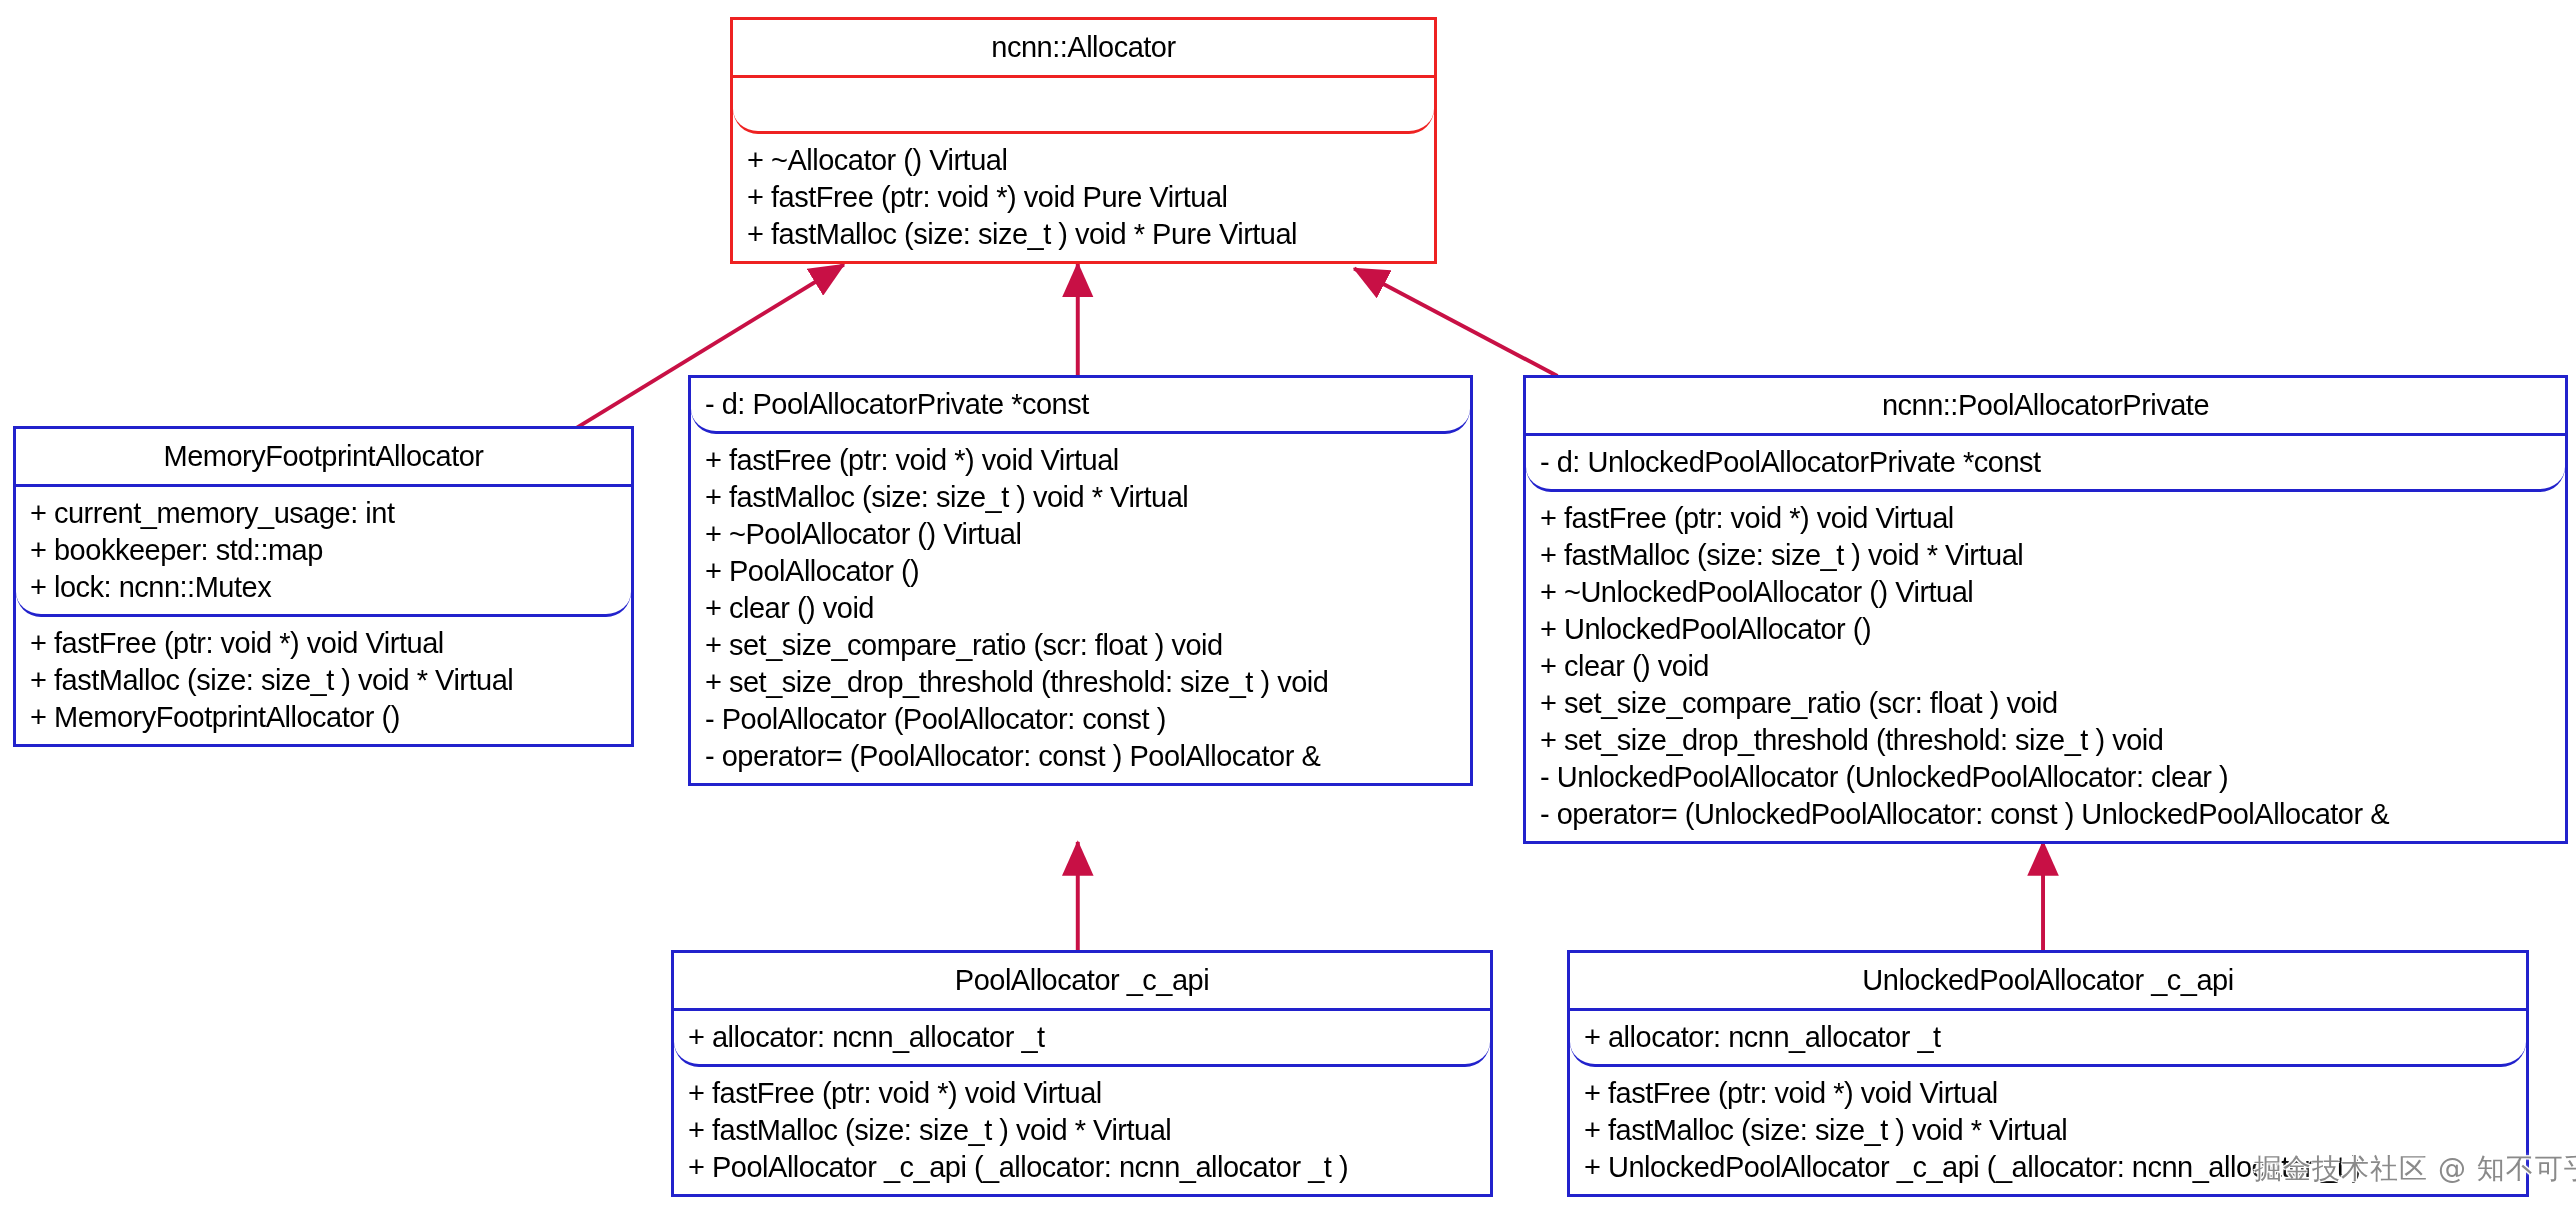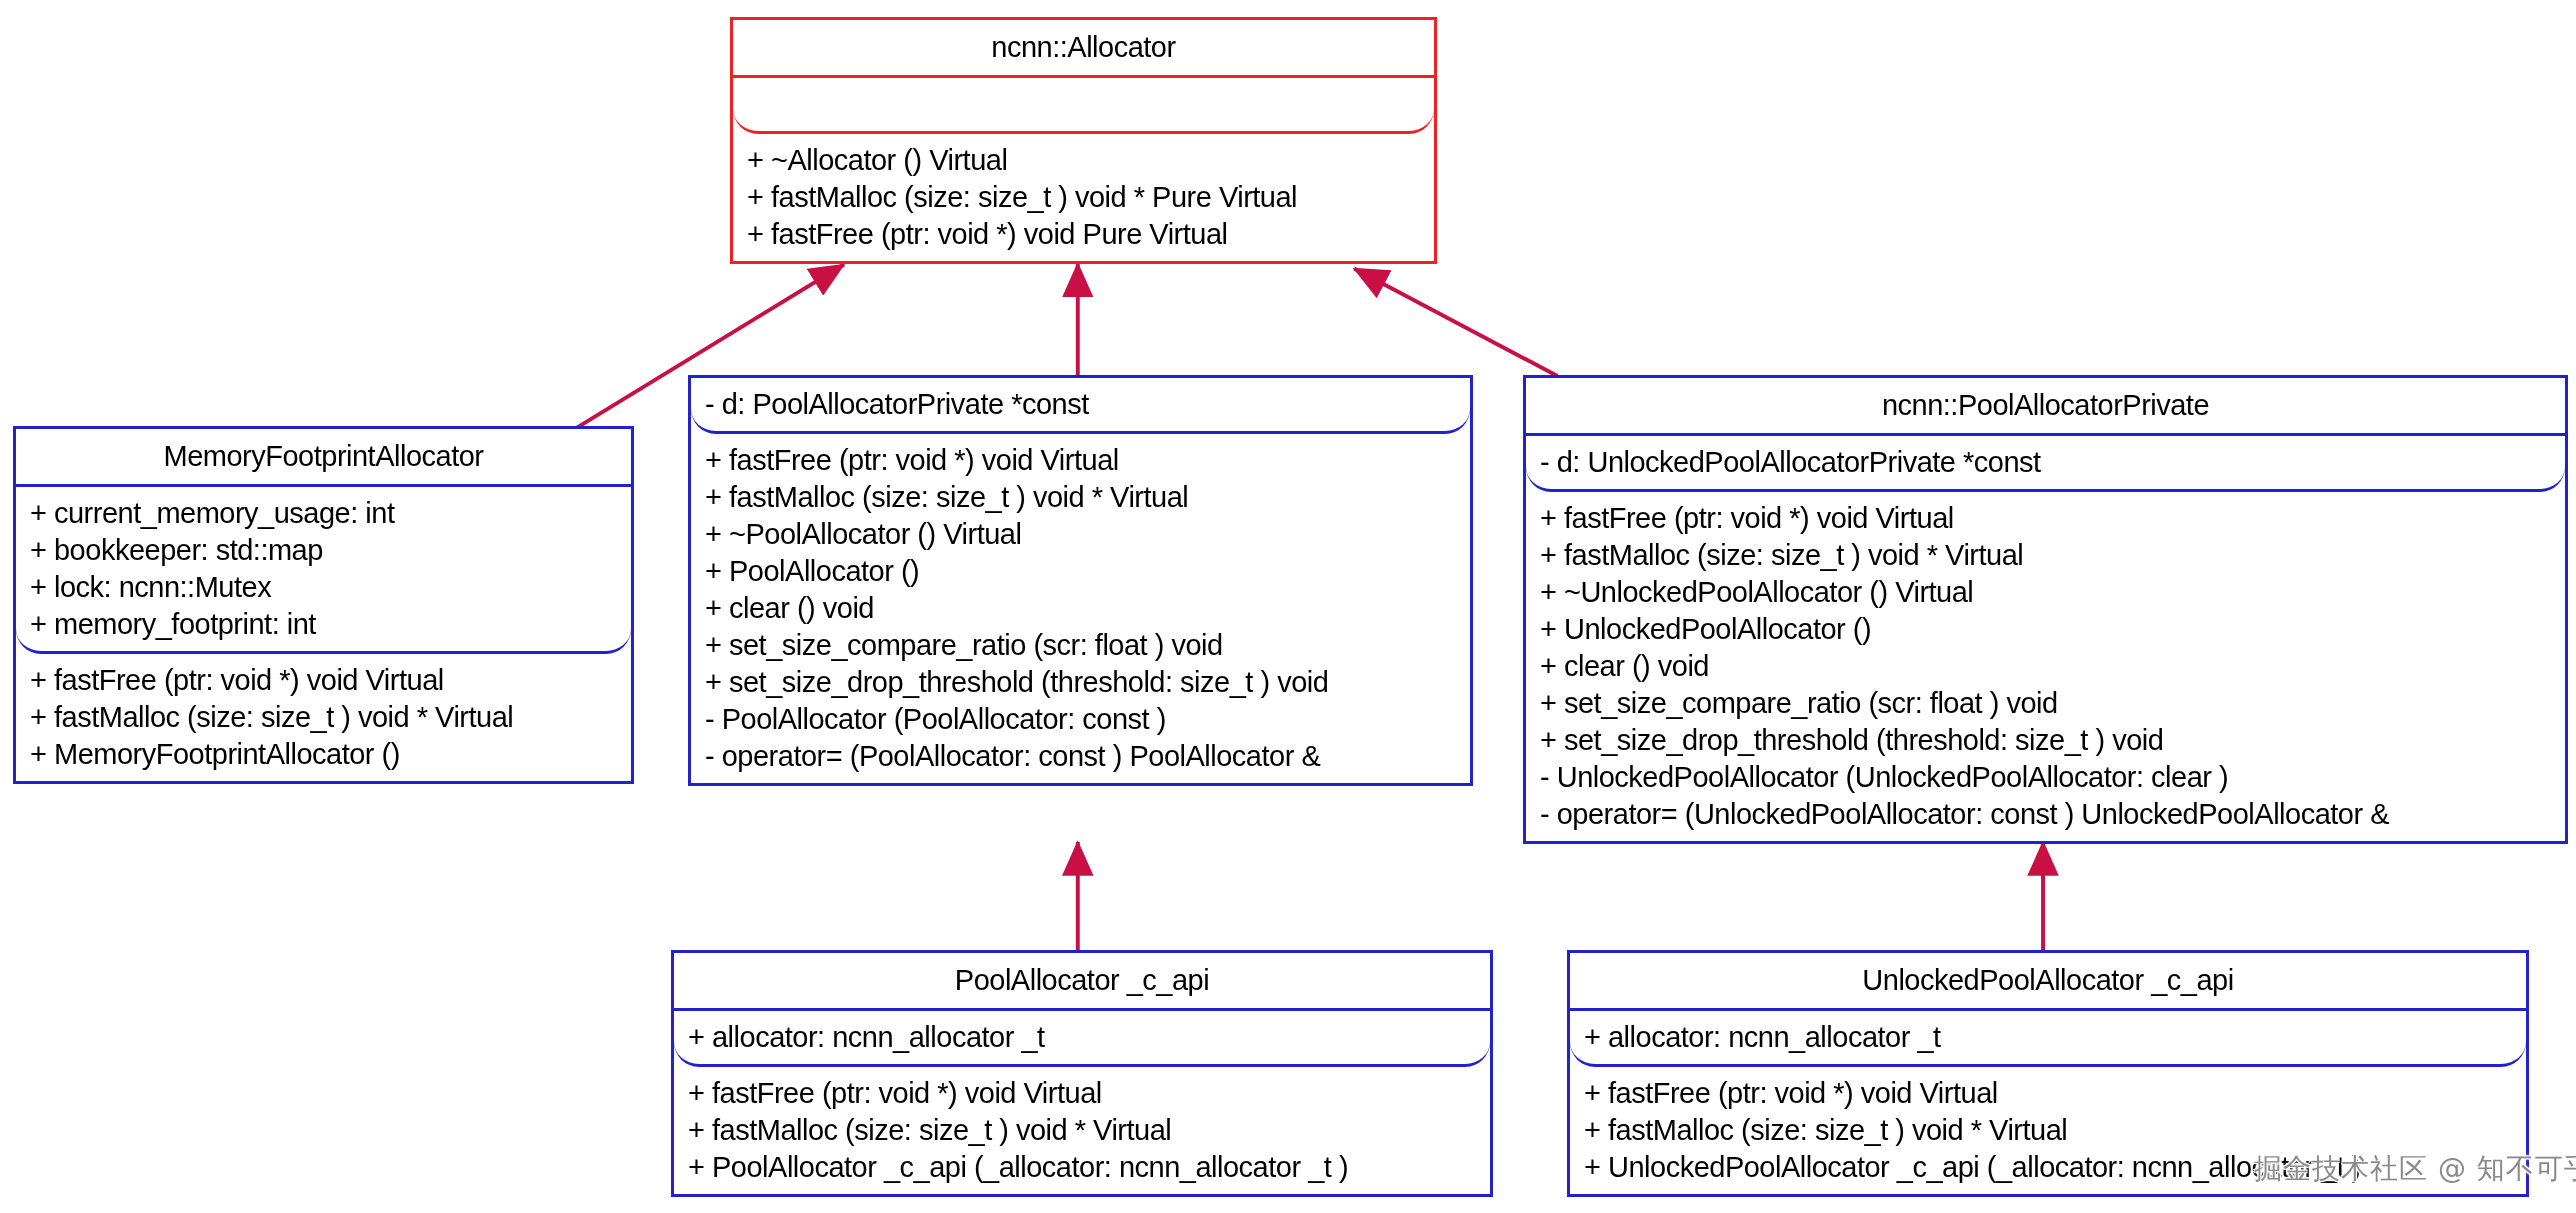--- a/index.html
+++ b/index.html
@@ -71,32 +71,31 @@
     <line x1="1578" y1="381" x2="1372" y2="272" marker-end="url(#ah)"></line>
     <line x1="1092" y1="963" x2="1092" y2="853" marker-end="url(#ah)"></line>
     <line x1="2070" y1="963" x2="2070" y2="853" marker-end="url(#ah)"></line>
   </svg>
 
   <div class="uml-box base" style="left:730px;top:17px;width:707px;">
     <div class="title">ncnn::Allocator</div>
     <div class="sec attrs"></div>
     <div class="sec methods">
       <div>+ ~Allocator () Virtual</div>
+      <div>+ fastFree (ptr: void *) void Pure Virtual</div>
       <div>+ fastMalloc (size: size_t ) void * Pure Virtual</div>
-      <div>+ fastFree (ptr: void *) void Pure Virtual</div>
     </div>
   </div>
 
   <div class="uml-box" style="left:13px;top:426px;width:621px;">
     <div class="title">MemoryFootprintAllocator</div>
     <div class="sec attrs">
       <div>+ current_memory_usage: int</div>
       <div>+ bookkeeper: std::map</div>
       <div>+ lock: ncnn::Mutex</div>
-      <div>+ memory_footprint: int</div>
     </div>
     <div class="sec methods">
       <div>+ fastFree (ptr: void *) void Virtual</div>
       <div>+ fastMalloc (size: size_t ) void * Virtual</div>
       <div>+ MemoryFootprintAllocator ()</div>
     </div>
   </div>
 
   <div class="uml-box" style="left:688px;top:375px;width:785px;">
     <div class="sec attrs">

